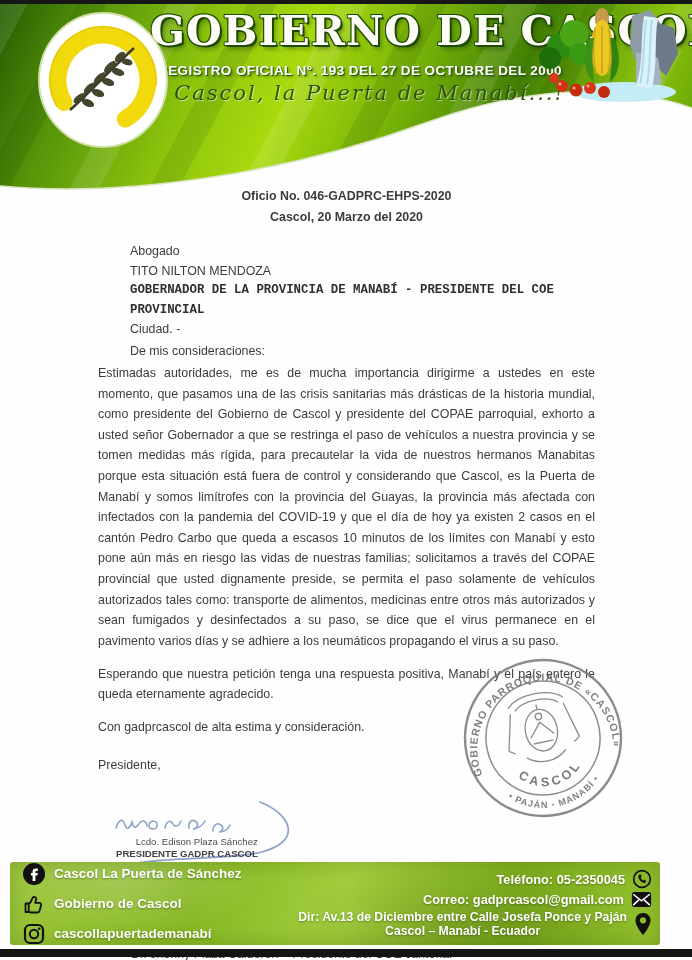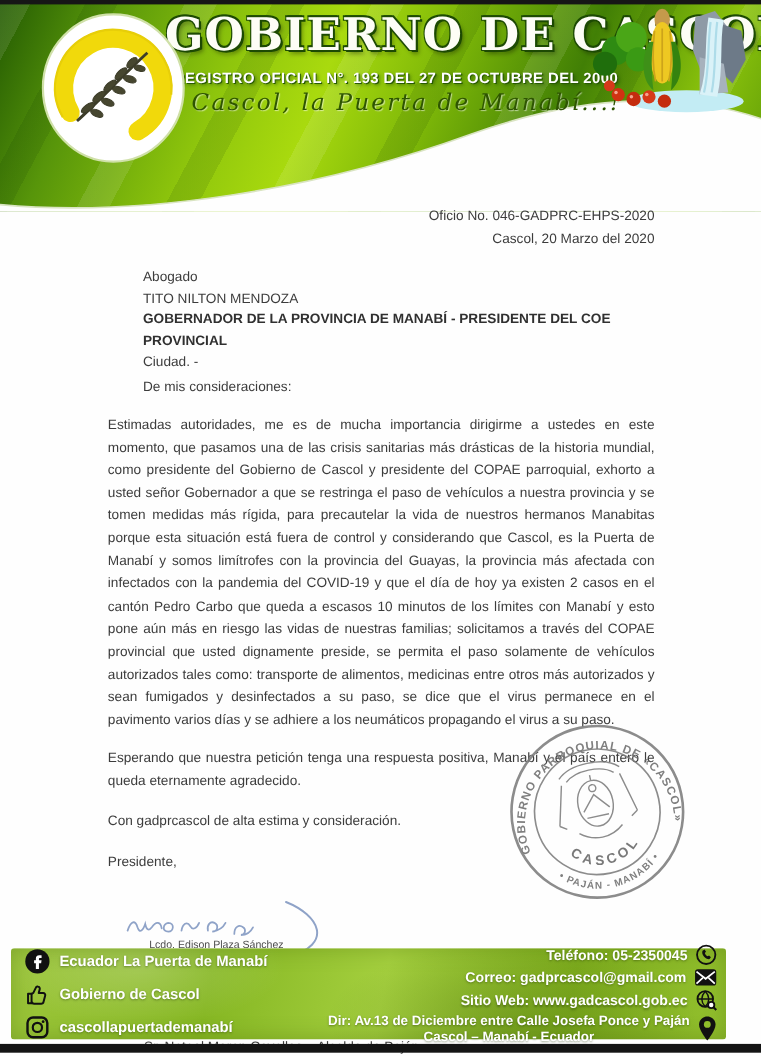--- a/index.html
+++ b/index.html
@@ -21,25 +21,25 @@
     letter-spacing:1px;white-space:nowrap;
     text-shadow:-1px -1px 0 #1d4a03,1px -1px 0 #1d4a03,-1px 1px 0 #1d4a03,2px 2px 0 #1d4a03,3px 4px 4px rgba(0,0,0,.35);}
   .registro{margin-top:9px;font-size:13.5px;font-weight:700;color:#ffffff;letter-spacing:.4px;white-space:nowrap;
     text-shadow:1px 1px 0 #2a5b04,2px 2px 3px rgba(20,60,0,.55);}
   .slogan{margin-top:3px;font-family:"DejaVu Serif",serif;font-style:italic;font-size:21px;color:#2e5501;
     letter-spacing:2px;white-space:nowrap;text-shadow:1px 1px 1px rgba(255,255,255,.55);}
   .crest{position:absolute;right:8px;top:2px;width:152px;height:102px;z-index:2;}
 
   
   .letter{position:absolute;left:98px;top:186px;width:497px;color:#3c3c3c;font-size:12.4px;}
-  .oficio{ text-align:right;line-height:21px;}
+  .oficio{ text-align:center;line-height:21px;font-weight:bold;}
   .recipient{margin-top:14px;line-height:19.5px;margin-left:32px;}
-  .recipient .bold{font-weight:700;color:#303030;}
+  .recipient .bold{font-weight:700;color:#303030;font-family:Liberation Mono, monospace;}
   .salutation{margin-top:2px;line-height:19.5px;}
-  .para{margin-top:15px;text-align:justify;line-height:20.6px;}
+  .para{margin-top:2px;text-align:justify;line-height:20.6px;}
   .signoff{margin-top:17px;}
   .sig-area{position:relative;height:108px;text-align:right;}
   .sig-svg{position:absolute;left:-6px;top:6px;}
   .sig-lines{position:absolute;left:18px;top:48px;font-size:9.6px;line-height:12px;color:#4c4c4c;}
   .sig-lines .t2{font-weight:700;color:#414141;}
   .cc{margin-top:6px;line-height:21px;}
   .cc .indent{padding-left:33px;}
 
   
   .seal{position:absolute;left:448px;top:652px;width:190px;height:172px;opacity:.88;z-index:1;}
@@ -204,21 +204,21 @@
 
   <div class="footer">
     <div class="f-left">
       <div class="f-row">
         <span class="icon">
           <svg width="24" height="24" viewBox="0 0 24 24">
               <circle cx="12" cy="12" r="11" fill="#111"></circle>
               <path d="M13.8,6.5 c-2.4,0 -3.2,1.3 -3.2,3 V11 H9 v2.6 h1.6 V19 h2.8 v-5.4 h2 L15.8,11 h-2.4 V9.9 c0,-.7 .3,-1 1,-1 h1.4 V6.6 C15.5,6.5 14.6,6.5 13.8,6.5 Z" fill="#fff"></path>
             </svg>
         </span>
-        <span>Ecuador La Puerta de Manabí</span>
+        <span>Cascol La Puerta de Sánchez</span>
       </div>
       <div class="f-row">
         <span class="icon">
           <svg width="24" height="24" viewBox="0 0 24 24" fill="none" stroke="#111" stroke-width="1.8" stroke-linejoin="round">
               <path d="M3.5,11.5 h3.2 V20 H3.5 Z"></path>
               <path d="M6.7,18.8 c.3,1 1.2,1.7 2.3,1.7 h6.4 c1.1,0 2,-.7 2.2,-1.8 l1.5,-5.6 c.3,-1.2 -.6,-2.3 -1.8,-2.3 h-4.1 l.9,-3.5 c.3,-1.1 -.4,-2.2 -1.5,-2.4 -.9,-.2 -1.8,.3 -2.1,1.2 L8.3,10.6 6.7,11.5"></path>
             </svg>
         </span>
         <span>Gobierno de Cascol</span>
       </div>
@@ -247,31 +247,20 @@
       <div class="fr-row">
         <span>Correo: gadprcascol@gmail.com</span>
         <span class="icon">
           <svg width="21" height="17" viewBox="0 0 24 19">
               <rect x="1" y="1" width="22" height="17" rx="3" fill="#111"></rect>
               <path d="M2.5,3.5 L12,11 L21.5,3.5 M2.5,16 L9,10 M21.5,16 L15,10" stroke="#fff" stroke-width="1.8" fill="none"></path>
             </svg>
         </span>
       </div>
       <div class="fr-row">
-        <span>Sitio Web: www.gadcascol.gob.ec</span>
-        <span class="icon">
-          <svg width="20" height="20" viewBox="0 0 24 24" fill="none" stroke="#111">
-              <circle cx="11" cy="11" r="8.5" stroke-width="2"></circle>
-              <path d="M2.5,11 h17 M11,2.5 c-5,5.5 -5,11.5 0,17 M11,2.5 c5,5.5 5,11.5 0,17" stroke-width="1.5"></path>
-              <circle cx="17.5" cy="17.5" r="3.4" stroke-width="2" fill="#fff"></circle>
-              <path d="M20,20 L23,23" stroke-width="2.4"></path>
-            </svg>
-        </span>
-      </div>
-      <div class="fr-row">
         <span class="two-line">
           <span>Dir: Av.13 de Diciembre entre Calle Josefa Ponce y Paján</span><br>
           <span>Cascol – Manabí - Ecuador</span>
         </span>
         <span class="icon">
           <svg width="18" height="24" viewBox="0 0 18 24">
               <path d="M9,1 C4.6,1 1.5,4.4 1.5,8.4 C1.5,14 9,23 9,23 s7.5,-9 7.5,-14.6 C16.5,4.4 13.4,1 9,1 Z" fill="#111"></path>
               <circle cx="9" cy="8.3" r="3.1" fill="#8fbd2a"></circle>
             </svg>
         </span>

